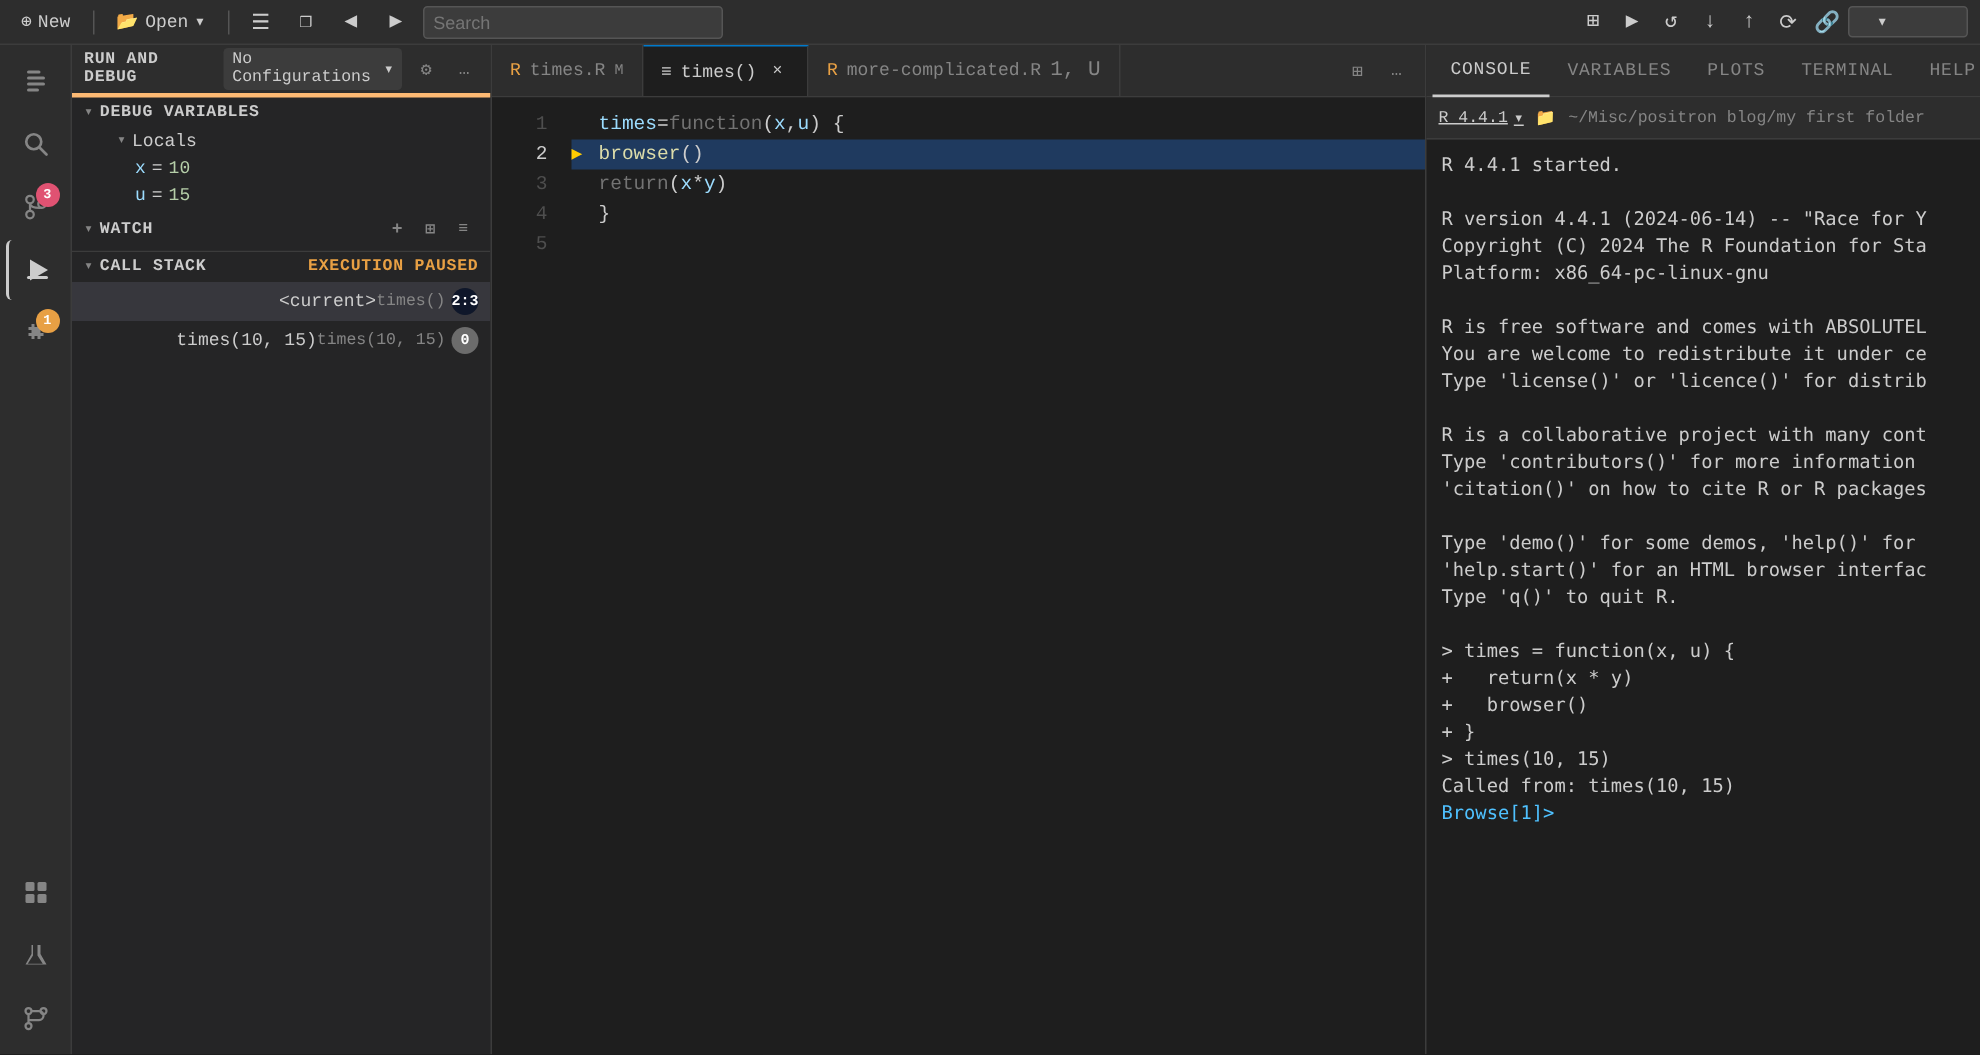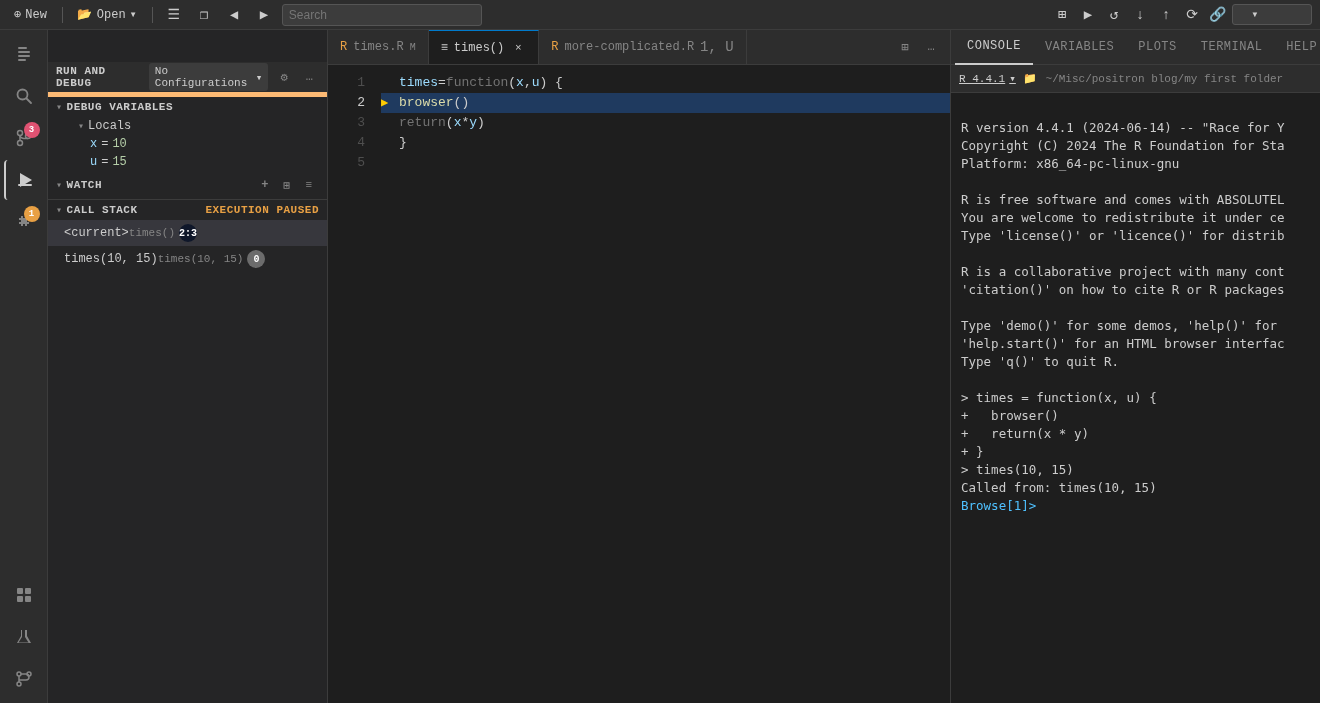--- a/index.html
+++ b/index.html
@@ -106,23 +106,22 @@
     }
 
     
     .debug-toolbar {
       height: 35px;
       background: #2d2d2d;
       display: flex;
       align-items: center;
       padding: 0 8px;
       gap: 6px;
-      border-bottom: 5px solid #fdba74;
-      flex-shrink: 0;
-      margin-top: 32px;
+      border-bottom: 3px solid #fdba74;
+      flex-shrink: 0;
     }
     .debug-title {
       font-size: 11px;
       color: #cccccc;
       font-weight: 600;
       letter-spacing: 0.5px;
       text-transform: uppercase;
     }
     .debug-configs {
       display: flex; align-items: center; gap: 4px;
@@ -194,21 +193,21 @@
       letter-spacing: 0.5px; text-transform: uppercase;
       border-top: 1px solid #3c3c3c;
     }
     .callstack-status {
       margin-left: auto; font-size: 11px; color: #e8a044; font-weight: bold;
     }
     .callstack-item {
       display: flex; align-items: center;
       padding: 4px 8px 4px 16px;
       cursor: pointer; font-size: 12px;
-      justify-content: flex-start;
+      justify-content: flex-end;
     }
     .callstack-item.selected { background: #37373d; }
     .callstack-left { display: flex; flex-direction: column; }
     .callstack-func { color: #cccccc; }
     .callstack-right { display: flex; align-items: center; gap: 4px; }
     .callstack-loc { color: #858585; font-size: 11px; }
     .callstack-badge {
       width: 18px; height: 18px; border-radius: 50%;
       display: flex; align-items: center; justify-content: center;
       font-size: 10px; font-weight: bold; color: white;
@@ -626,39 +625,41 @@
     <div class="r-info-bar">
       <div class="r-version-badge">
         <span>R 4.4.1</span>
         <span>▾</span>
       </div>
       <span style="color:#858585">📁</span>
       <span class="r-path">~/Misc/positron blog/my first folder</span>
     </div>
 
     <div class="console-area">
+      <div class="console-line">R 4.4.1 started.</div>
       <div class="console-line">&nbsp;</div>
       <div class="console-line">R version 4.4.1 (2024-06-14) -- "Race for Y</div>
       <div class="console-line">Copyright (C) 2024 The R Foundation for Sta</div>
       <div class="console-line">Platform: x86_64-pc-linux-gnu</div>
       <div class="console-line">&nbsp;</div>
       <div class="console-line">R is free software and comes with ABSOLUTEL</div>
       <div class="console-line">You are welcome to redistribute it under ce</div>
       <div class="console-line">Type 'license()' or 'licence()' for distrib</div>
       <div class="console-line">&nbsp;</div>
       <div class="console-line">R is a collaborative project with many cont</div>
+      <div class="console-line">Type 'contributors()' for more information</div>
       <div class="console-line">'citation()' on how to cite R or R packages</div>
       <div class="console-line">&nbsp;</div>
       <div class="console-line">Type 'demo()' for some demos, 'help()' for</div>
       <div class="console-line">'help.start()' for an HTML browser interfac</div>
       <div class="console-line">Type 'q()' to quit R.</div>
       <div class="console-line">&nbsp;</div>
       <div class="console-line"><span style="color:#cccccc">&gt; </span><span>times = function(x, u) {</span></div>
+      <div class="console-line"><span style="color:#cccccc">+ </span><span>  return(x * y)</span></div>
       <div class="console-line"><span style="color:#cccccc">+ </span><span>  browser()</span></div>
-      <div class="console-line"><span style="color:#cccccc">+ </span><span>  return(x * y)</span></div>
       <div class="console-line"><span style="color:#cccccc">+ </span><span>}</span></div>
       <div class="console-line"><span style="color:#cccccc">&gt; </span><span>times(10, 15)</span></div>
       <div class="console-line">Called from: times(10, 15)</div>
       <div class="console-line" style="color:#4fc1ff">Browse[1]&gt;</div>
     </div>
   </div>
 
 </div>
 
 </body></html>

